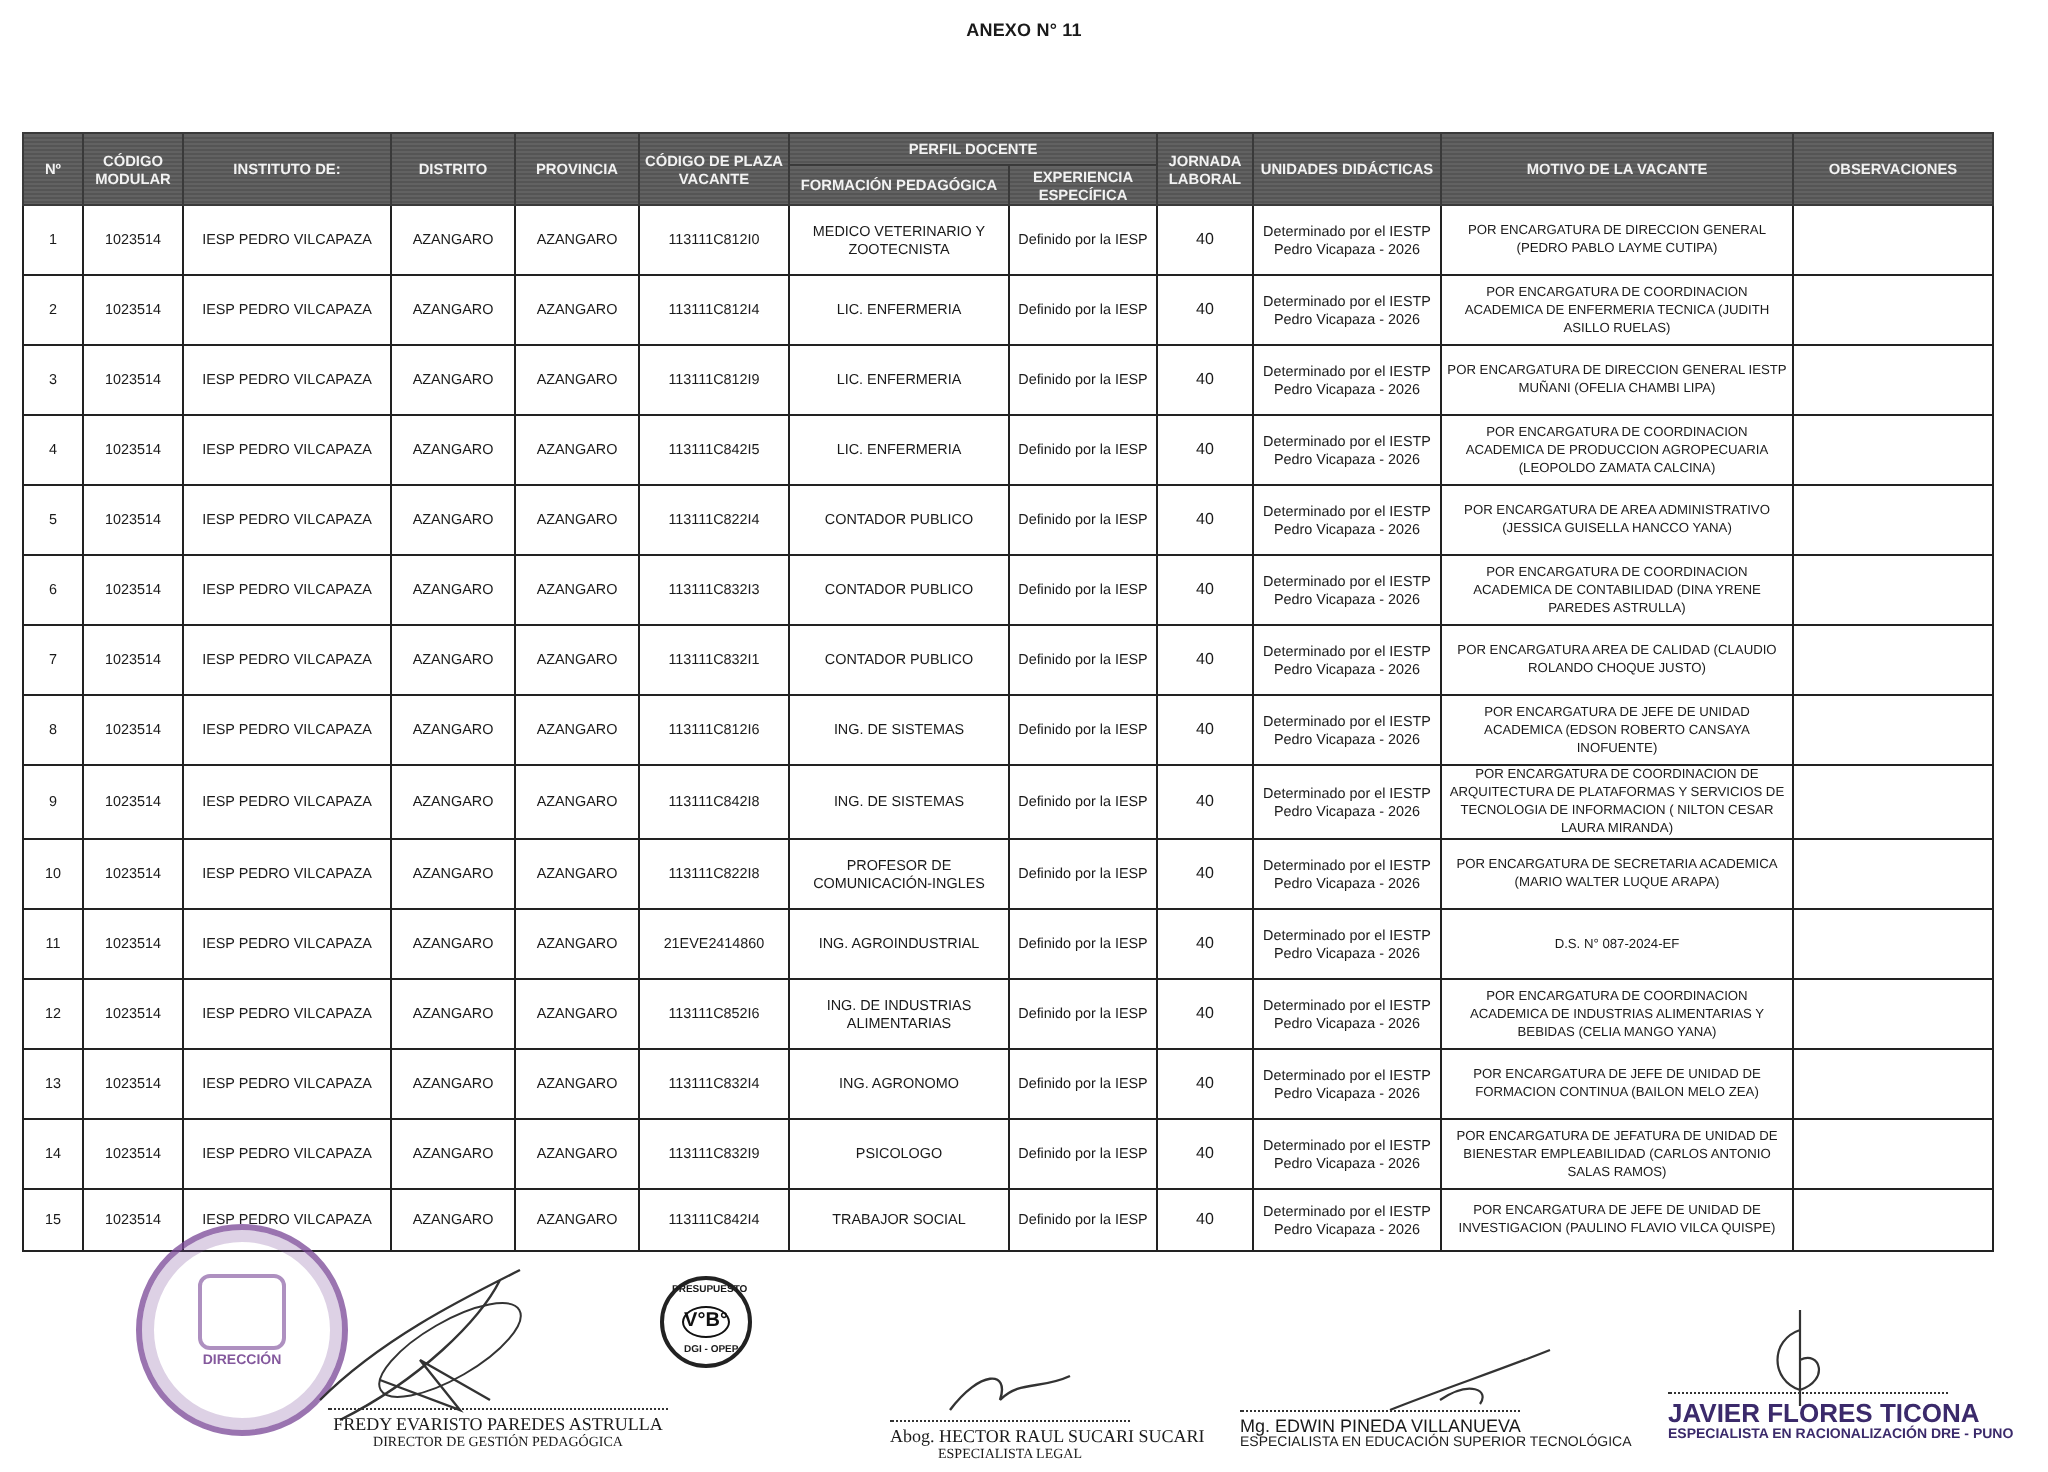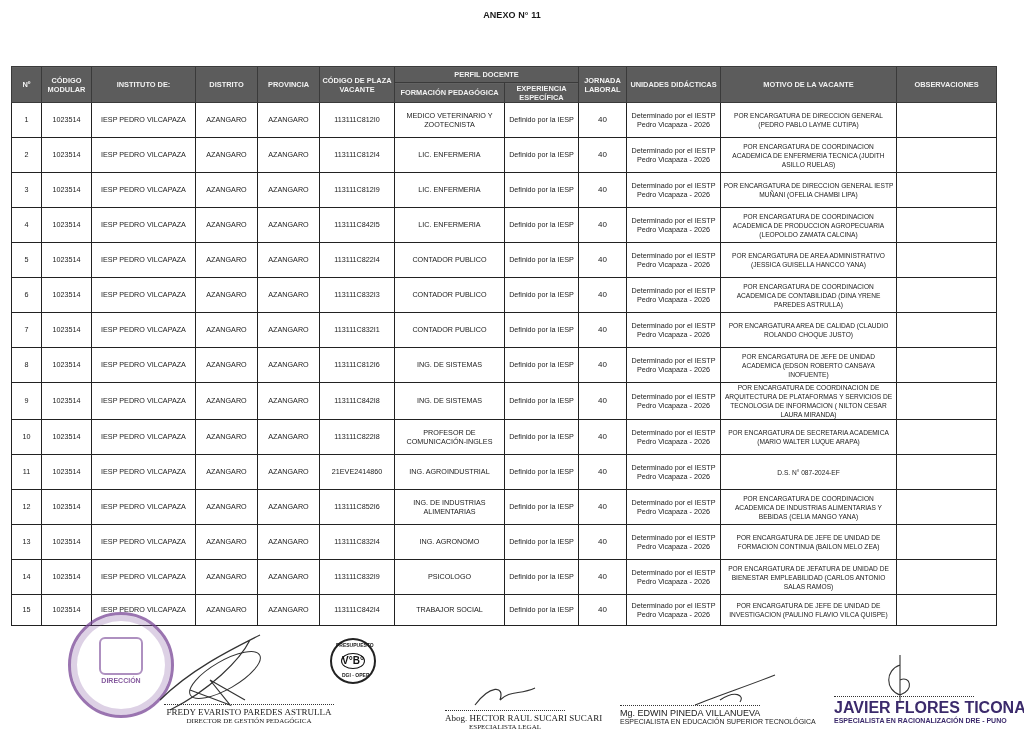--- a/index.html
+++ b/index.html
@@ -32,21 +32,21 @@
   .stamp-vb .top { position: absolute; left: 4px; top: 2px; font-size: 5px; font-weight: bold; }
   .stamp-vb .bot { position: absolute; left: 10px; top: 32px; font-size: 5px; font-weight: bold; }
   .sig { position: absolute; text-align: center; }
   .sig .name { font-family: "Liberation Serif", serif; font-size: 9px; border-top: 1px dotted #333; padding-top: 2px; white-space: nowrap; }
   .sig .role { font-family: "Liberation Serif", serif; font-size: 7px; white-space: nowrap; }
   .sig-1 { left: 164px; top: 704px; width: 170px; }
   .sig-2 { left: 445px; top: 710px; width: 120px; }
   .sig-3 { left: 620px; top: 705px; width: 140px; }
   .sig-3 .name, .sig-3 .role { font-family: "Liberation Sans", sans-serif; }
   .sig-4 { left: 834px; top: 696px; width: 140px; }
-  .sig-4 .name { font-family: "Liberation Sans", sans-serif; font-size: 16px; font-weight: bold; color: #3b2a6b; border-top: 1px dotted #333; }
+  .sig-4 .name { font-family: "Liberation Sans", sans-serif; font-size: 13px; font-weight: bold; color: #3b2a6b; border-top: 1px dotted #333; }
   .sig-4 .role { font-family: "Liberation Sans", sans-serif; font-size: 7px; font-weight: bold; color: #3b2a6b; }
   .scribble { position: absolute; }
 </style>
 </head>
 <body>
 
 <div class="titles">
   <div class="t1">ANEXO N° 11</div>
 </div>
 

